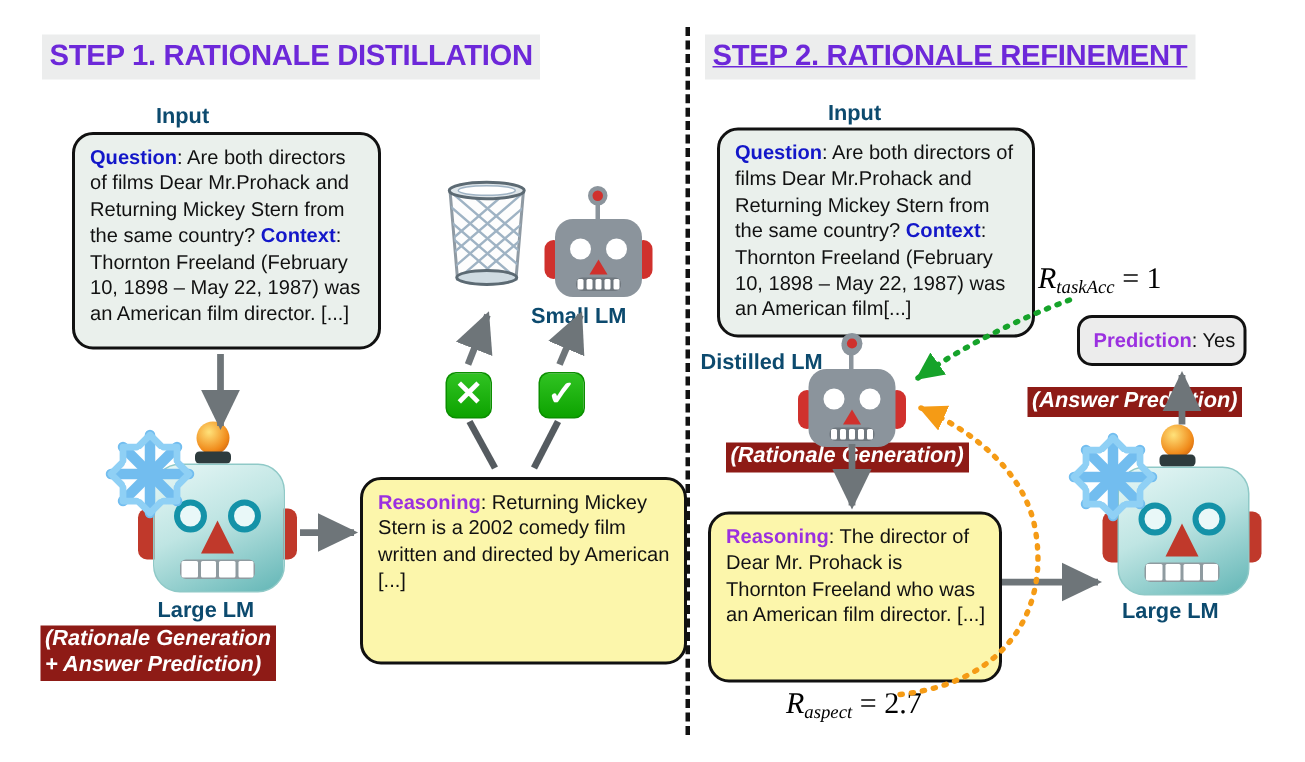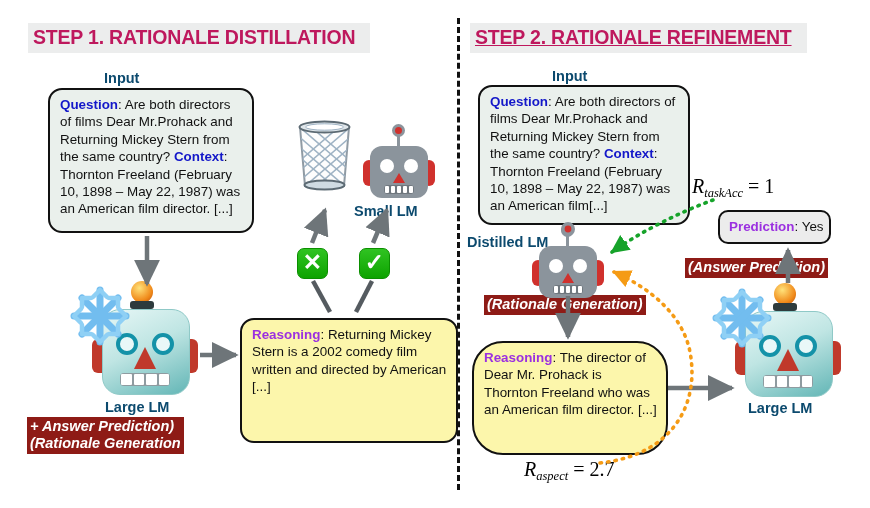--- a/index.html
+++ b/index.html
@@ -12,23 +12,23 @@
   }
   #stage{position:absolute;left:0;top:0;width:870px;height:508px;}
 
   
   .step-title{
     position:absolute;
     font-family:"Liberation Sans", sans-serif;
     font-weight:bold;
     font-size:19.5px;
     letter-spacing:-0.2px;
-    color:#be185d;
+    color:#6d28d9;
     background:#eceded;
-    padding:3px 15px 4px 5px;
+    padding:3px 5px 4px 5px;
     white-space:nowrap;
   }
   #title-step1{left:28px;top:23px;}
   #title-step2{left:470px;top:23px;text-decoration:underline;}
 
   
   .caption{
     position:absolute;
     font-weight:bold;
     font-size:14.5px;
@@ -54,21 +54,21 @@
     color:#111111;
     padding:6px 9px 6px 10px;
   }
   .box-input{ background:#eaf0ec; }
   .box-yellow{ background:#fcf6ab; }
   .box-pred{ background:#ececec; }
 
   #box-input-1{left:48px;top:88px;width:206px;height:145px;}
   #box-input-2{left:478px;top:85px;width:212px;height:140px;}
   #box-yellow-1{left:240px;top:318px;width:218px;height:125px;}
-  #box-yellow-2{left:472px;top:341px;width:196px;height:114px;border-radius:31px;}
+  #box-yellow-2{left:472px;top:341px;width:196px;height:114px;}
   #box-pred{left:718px;top:210px;width:113px;height:34px;
             padding:0;display:flex;align-items:center;
             padding-left:9px;border-radius:10px;}
 
   .lbl-q{color:#1317c9;font-weight:bold;}
   .lbl-r{color:#9b30e0;font-weight:bold;}
   .boxline{display:block;}
 
   
   .redlabel{
@@ -177,22 +177,22 @@
   <div class="box box-yellow" id="box-yellow-2">
     <span class="lbl-r">Reasoning</span><span>: The director of Dear Mr. Prohack is Thornton Freeland who was an American film director. [...]</span>
   </div>
 
   <div class="box box-pred" id="box-pred">
     <span class="lbl-r">Prediction</span>
       <span>: Yes</span>
   </div>
 
   <div class="redlabel" id="red-rg-ap">
+    <span class="boxline">(Rationale Generation</span>
     <span class="boxline">+ Answer Prediction)</span>
-    <span class="boxline">(Rationale Generation</span>
   </div>
   <div class="redlabel" id="red-rationale-gen">(Rationale Generation)</div>
   <div class="redlabel" id="red-answer-pred">(Answer Prediction)</div>
 
   <div class="mathlabel" id="math-taskacc">
     <span class="var">R</span><span class="sub">taskAcc</span><span> = 1</span>
   </div>
   <div class="mathlabel" id="math-aspect">
     <span class="var">R</span><span class="sub">aspect</span><span> = 2.7</span>
   </div>

